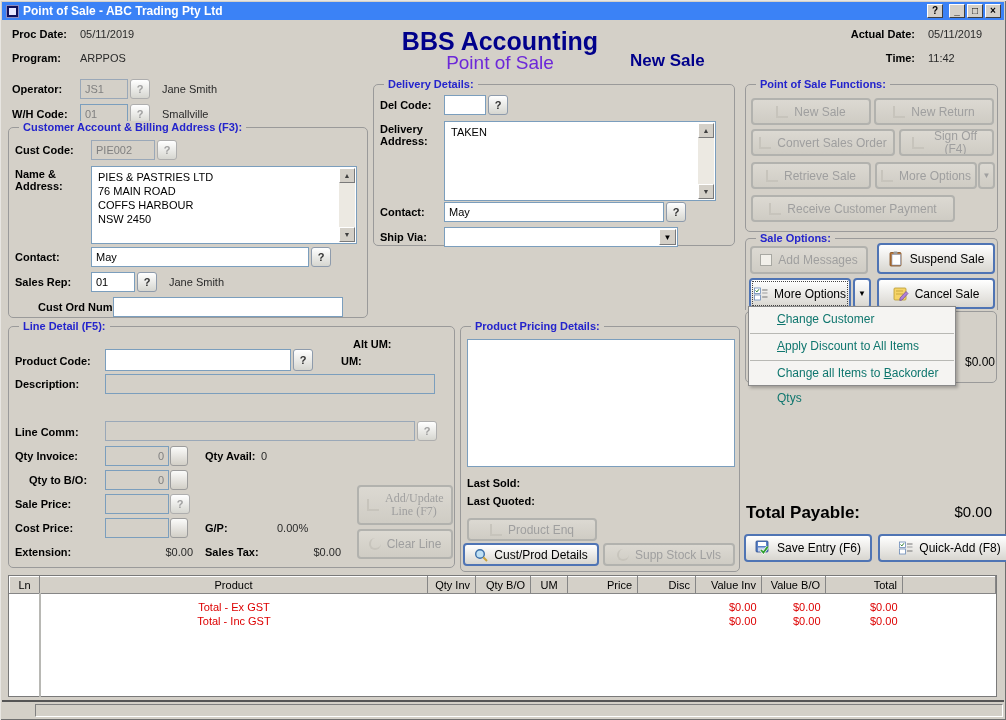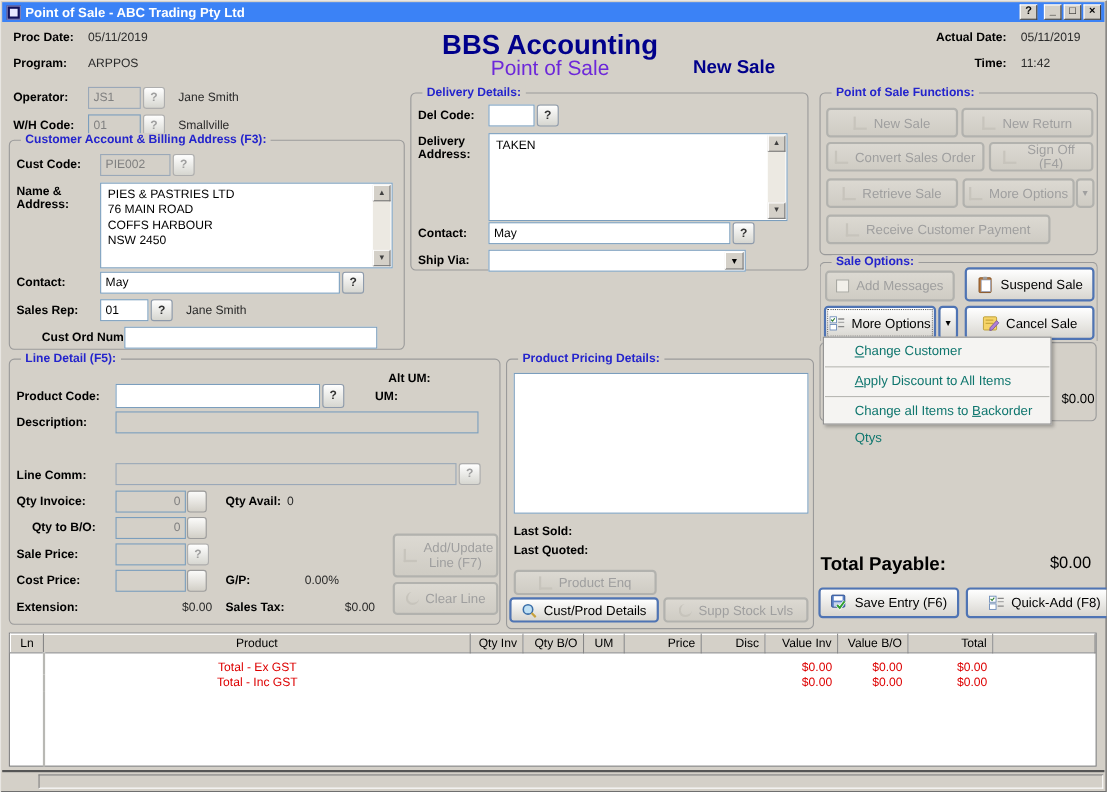--- a/index.html
+++ b/index.html
@@ -288,21 +288,21 @@
     <span class="lbl" style="left:196px; top:195px;">G/P:</span>
     <span class="val" style="left:268px; top:195px;">0.00%</span>
 
     <span class="lbl" style="left:6px; top:219px;">Extension:</span>
     <span class="val" style="left:136px; top:219px; width:48px; text-align:right;">$0.00</span>
     <span class="lbl" style="left:196px; top:219px;">Sales Tax:</span>
     <span class="val" style="left:284px; top:219px; width:48px; text-align:right;">$0.00</span>
 
     <div class="btn btn-off two-line" style="left:348px; top:158px; width:96px; height:40px;">
       <span class="bicon ghost-icon"></span>
-      <span style="width:58px; white-space:normal;">Add/Update Line (F7)</span>
+      <span style="width:58px; white-space:normal;font-family:Liberation Serif, serif;">Add/Update Line (F7)</span>
     </div>
     <div class="btn btn-off" style="left:348px; top:202px; width:96px; height:30px;">
       <span class="bicon ghost-icon" style="border-radius:6px;"></span>
       <span>Clear Line</span>
     </div>
   </div>
 
   <div class="groupbox" style="left:460px; top:326px; width:280px; height:246px;">
     <span class="gb-title">Product Pricing Details:</span>
     <div class="tbox" style="left:6px; top:12px; width:268px; height:128px;"></div>

